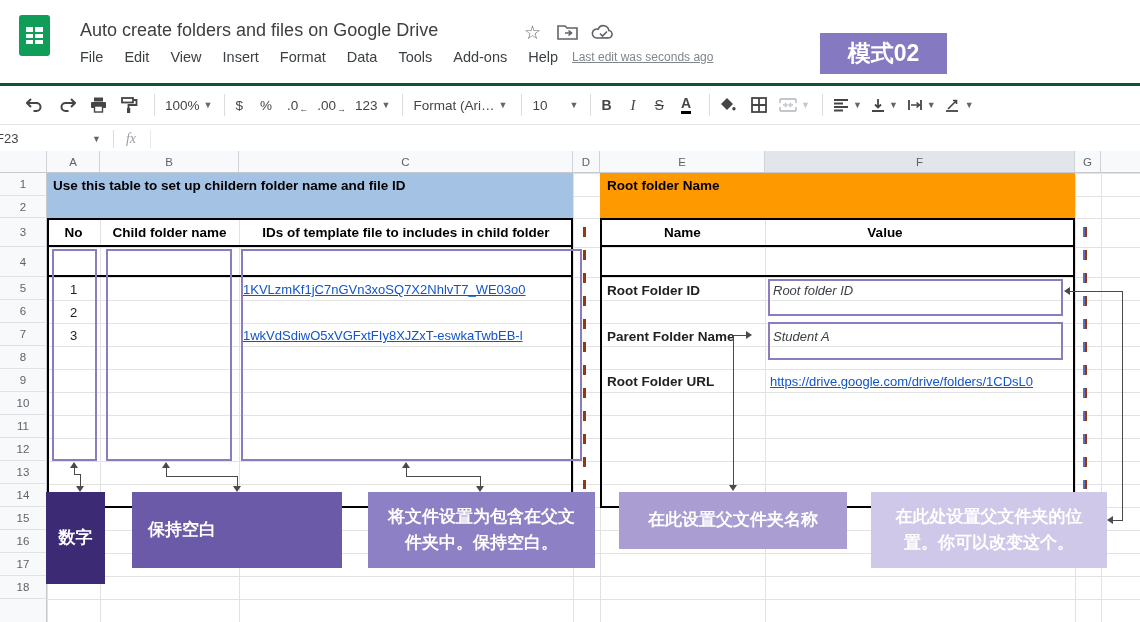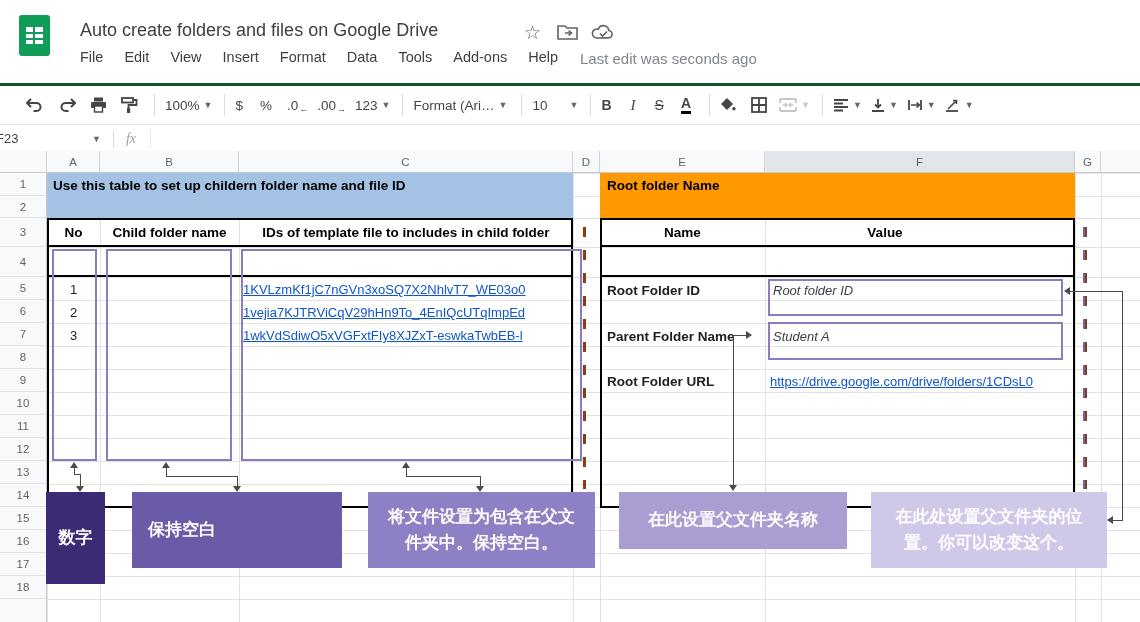--- a/index.html
+++ b/index.html
@@ -3,21 +3,21 @@
 <meta charset="utf-8">
 <style>
   html,body{margin:0;padding:0;background:#fff;}
   #app{position:relative;width:1140px;height:622px;background:#fff;overflow:hidden;
        font-family:"Liberation Sans",sans-serif;color:#202124;}
   .abs{position:absolute;}
   .bold{font-weight:bold;}
   
   .doc-title{font-size:18px;color:#3c4043;white-space:nowrap;}
   .menuitem{font-size:14.5px;color:#3c4043;margin-right:21px;cursor:default;}
-  .lastedit{font-size:15px;color:#80868b;margin-left:22px;}
+  .lastedit{font-size:12px;color:#80868b;text-decoration:underline;margin-left:14px;}
   .badge{background:#8579c2;color:#fff;font-weight:bold;font-size:23px;
          display:flex;align-items:center;justify-content:center;}
   
   #toolbar{left:0;top:83px;width:1140px;height:42px;display:flex;align-items:center;
            padding-left:26px;box-sizing:border-box;border-top:3px solid #14532d;border-bottom:1px solid #e4e4e4;}
   .tbtn{color:#454545;font-size:13.5px;display:inline-flex;align-items:center;white-space:nowrap;}
   .caret{font-size:9px;color:#666;margin-left:4px;}
   .tsep{width:1px;height:22px;background:#dadce0;margin:0 10px;}
   .subarrow{font-size:9px;color:#454545;margin-left:1px;position:relative;top:4px;}
   
@@ -82,20 +82,21 @@
       <span class="menuitem">View</span>
       <span class="menuitem">Insert</span>
       <span class="menuitem">Format</span>
       <span class="menuitem">Data</span>
       <span class="menuitem">Tools</span>
       <span class="menuitem">Add-ons</span>
       <span class="menuitem">Help</span>
     </div>
   <span class="abs lastedit" style="left:558px;top:50px;">Last edit was seconds ago</span>
 
+  <div class="abs badge" style="left:820px;top:33px;width:127px;height:41px;">模式02</div>
 
   <div class="abs" id="toolbar">
     <span class="tbtn" style="margin-right:14px;">
       <svg width="18" height="14" viewBox="0 0 18 14">
           <path d="M5 1 L1 5 L5 9" fill="none" stroke="#454545" stroke-width="2"></path>
           <path d="M1.5 5 h9 a4 4 0 0 1 0 8 h-3" fill="none" stroke="#454545" stroke-width="2"></path>
         </svg>
     </span>
     <span class="tbtn" style="margin-right:14px;">
       <svg width="18" height="14" viewBox="0 0 18 14" style="transform:scaleX(-1);">
@@ -297,21 +298,20 @@
   <div class="abs hcell" style="left:100px;top:225px;width:139px;text-align:center;">Child folder name</div>
   <div class="abs hcell" style="left:239px;top:225px;width:334px;text-align:center;">IDs of template file to includes in child folder</div>
 
   <div class="abs hcell" style="left:600px;top:225px;width:165px;text-align:center;">Name</div>
   <div class="abs hcell" style="left:730px;top:225px;width:310px;text-align:center;">Value</div>
 
   <div class="abs cell" style="left:47px;top:282px;width:53px;text-align:center;">1</div>
   <div class="abs cell" style="left:47px;top:305px;width:53px;text-align:center;">2</div>
   <div class="abs cell" style="left:47px;top:328px;width:53px;text-align:center;">3</div>
   <div class="abs link" style="left:243px;top:282px;width:328px;">1KVLzmKf1jC7nGVn3xoSQ7X2NhlvT7_WE03o0</div>
-  <div class="abs link" style="left:243px;top:305px;width:328px;">1vejia7KJTRViCqV29hHn9To_4EnIQcUTqImpEd</div>
   <div class="abs link" style="left:243px;top:328px;width:328px;">1wkVdSdiwO5xVGFxtFIy8XJZxT-eswkaTwbEB-l</div>
 
   <div class="abs cell bold" style="left:607px;top:283px;font-size:13.5px;">Root Folder ID</div>
   <div class="abs cell ital" style="left:773px;top:283px;">Root folder ID</div>
   <div class="abs cell bold" style="left:607px;top:329px;font-size:13.5px;">Parent Folder Name</div>
   <div class="abs cell ital" style="left:773px;top:329px;">Student A</div>
   <div class="abs cell bold" style="left:607px;top:374px;font-size:13.5px;">Root Folder URL</div>
   <div class="abs link" style="left:770px;top:374px;width:303px;">https://drive.google.com/drive/folders/1CDsL0</div>
 
   <div class="abs dash-red" style="left:583px;top:227px;width:3px;height:262px;"></div>

